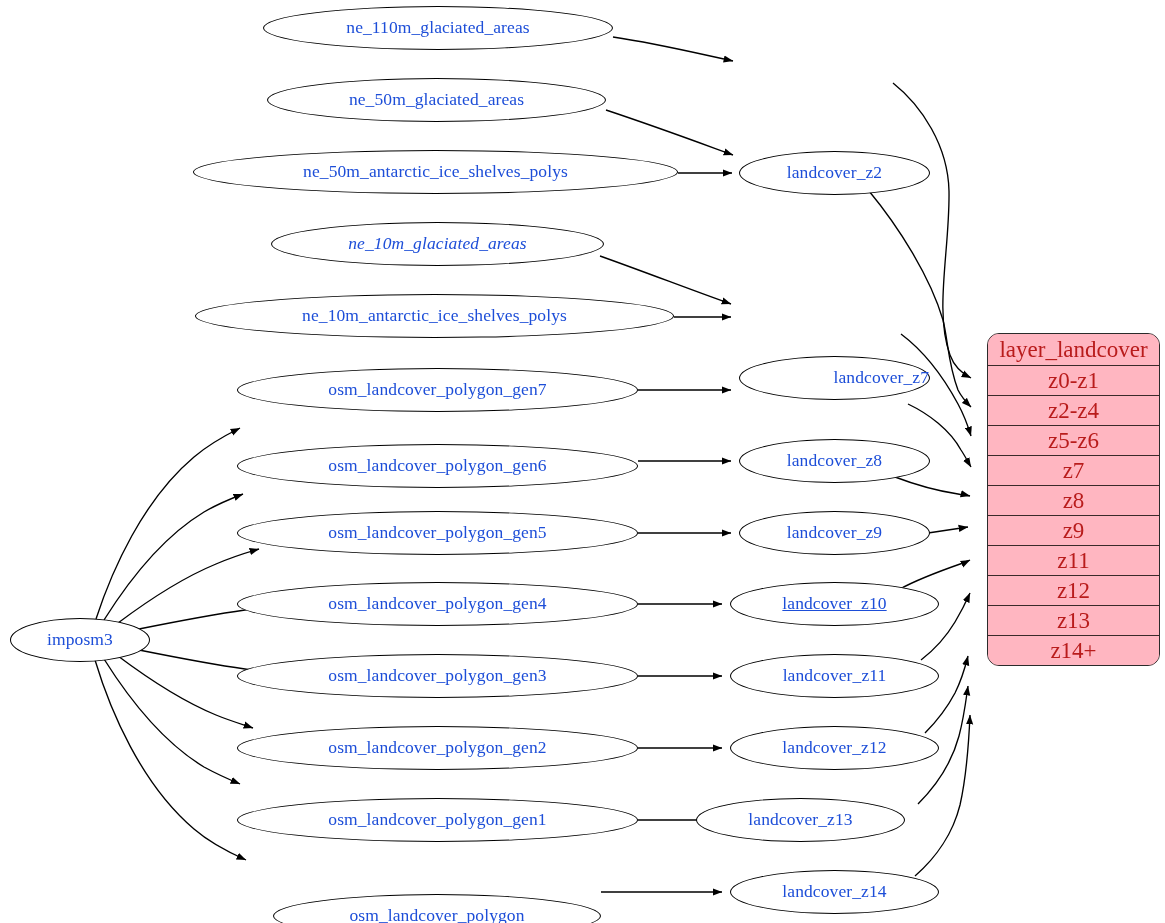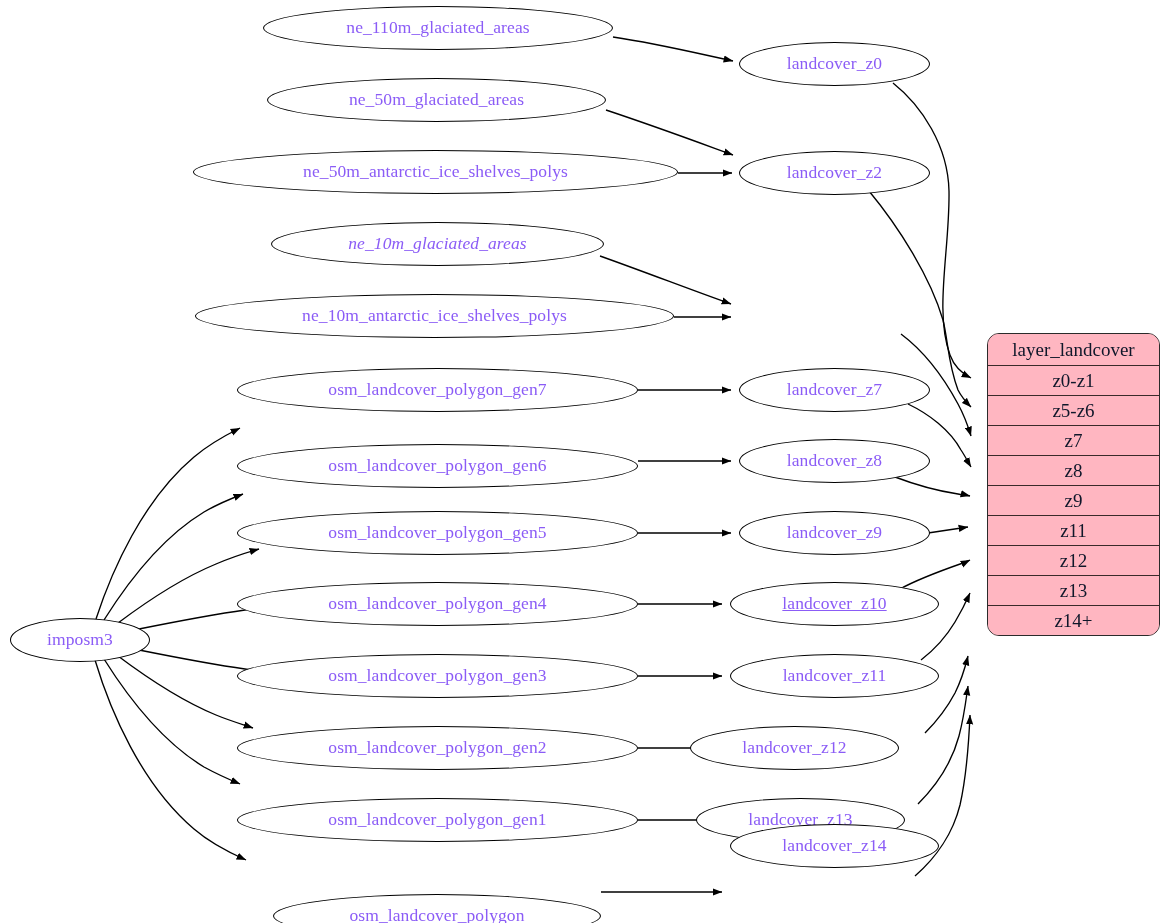--- a/index.html
+++ b/index.html
@@ -27,21 +27,21 @@
   }
   .node-ellipse {
     position: absolute;
     display: flex;
     align-items: center;
     justify-content: center;
     box-sizing: border-box;
     border: 1.1px solid #000000;
     border-radius: 50%;
     background: #ffffff;
-    color: #8b5cf6;
+    color: #1d4ed8;
     font-size: 17.5px;
     line-height: 1;
     white-space: nowrap;
     letter-spacing: 0.1px;
   }
   .table-node {
     position: absolute;
     left: 987px;
     top: 333px;
     width: 173px;
@@ -49,22 +49,22 @@
     border: 1.4px solid #2b2b2b;
     border-radius: 12px;
     background: #ffb6c1;
     overflow: hidden;
   }
   .table-node .trow {
     height: 30px;
     display: flex;
     align-items: center;
     justify-content: center;
-    font-size: 19px;
-    color: #0f172a;
+    font-size: 23px;
+    color: #b91c1c;
     background: #ffb6c1;
     border-top: 1.4px solid #3a2a2a;
     box-sizing: border-box;
   }
   .table-node .trow.header {
     border-top: none;
     height: 31px;
   }
 </style>
 </head>
@@ -156,59 +156,59 @@
   <div class="node-ellipse" style="left:237px; top:726px; width:401px; height:44px;align-items:center;">
     <span>osm_landcover_polygon_gen2</span>
   </div>
   <div class="node-ellipse" style="left:237px; top:798px; width:401px; height:44px;">
     <span>osm_landcover_polygon_gen1</span>
   </div>
   <div class="node-ellipse" style="left:273px; top:894px; width:328px; height:44px;align-items:center;">
     <span>osm_landcover_polygon</span>
   </div>
 
-  <div class="node-ellipse" style="left:739px; top:42px; width:191px; height:44px;">
-    <span>landcover_z0</span>
-  </div>
   <div class="node-ellipse" style="left:739px; top:151px; width:191px; height:44px;">
     <span>landcover_z2</span>
   </div>
-  <div class="node-ellipse" style="left:739px; top:368px; width:191px; height:44px;">
+  <div class="node-ellipse" style="left:739px; top:356px; width:191px; height:44px;justify-content:flex-end;">
     <span>landcover_z7</span>
   </div>
   <div class="node-ellipse" style="left:739px; top:439px; width:191px; height:44px;">
     <span>landcover_z8</span>
   </div>
   <div class="node-ellipse" style="left:739px; top:511px; width:191px; height:44px;">
     <span>landcover_z9</span>
   </div>
   <div class="node-ellipse" style="left:730px; top:582px; width:209px; height:44px;text-decoration:underline;">
     <span>landcover_z10</span>
   </div>
   <div class="node-ellipse" style="left:730px; top:654px; width:209px; height:44px;">
     <span>landcover_z11</span>
   </div>
-  <div class="node-ellipse" style="left:690px; top:726px; width:209px; height:44px;">
+  <div class="node-ellipse" style="left:730px; top:726px; width:209px; height:44px;">
     <span>landcover_z12</span>
   </div>
   <div class="node-ellipse" style="left:696px; top:798px; width:209px; height:44px;">
     <span>landcover_z13</span>
   </div>
-  <div class="node-ellipse" style="left:730px; top:824px; width:209px; height:44px;text-align:center;">
+  <div class="node-ellipse" style="left:730px; top:870px; width:209px; height:44px;text-align:center;">
     <span>landcover_z14</span>
   </div>
 
   <div class="table-node">
     <div class="trow header">
       <span>layer_landcover</span>
     </div>
     <div class="trow">
       <span>z0-z1</span>
     </div>
     <div class="trow">
+      <span>z2-z4</span>
+    </div>
+    <div class="trow">
       <span>z5-z6</span>
     </div>
     <div class="trow">
       <span>z7</span>
     </div>
     <div class="trow">
       <span>z8</span>
     </div>
     <div class="trow">
       <span>z9</span>

